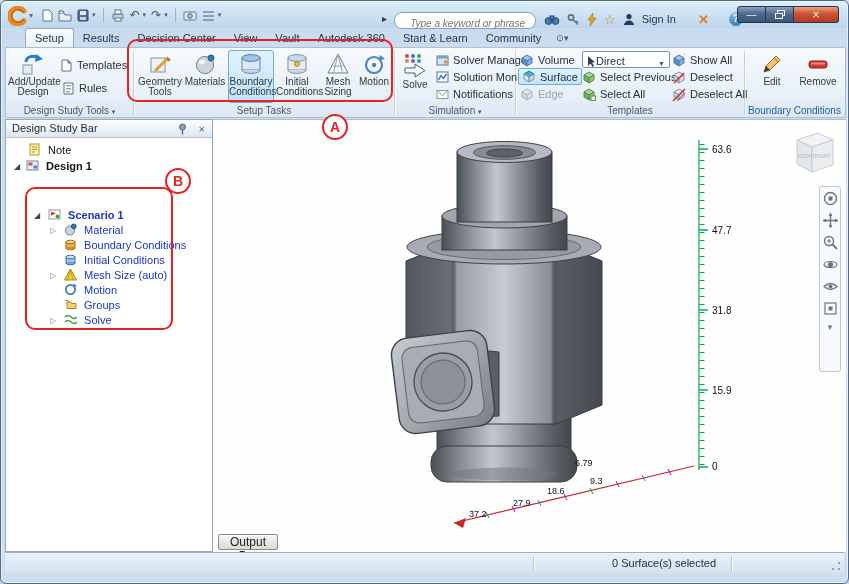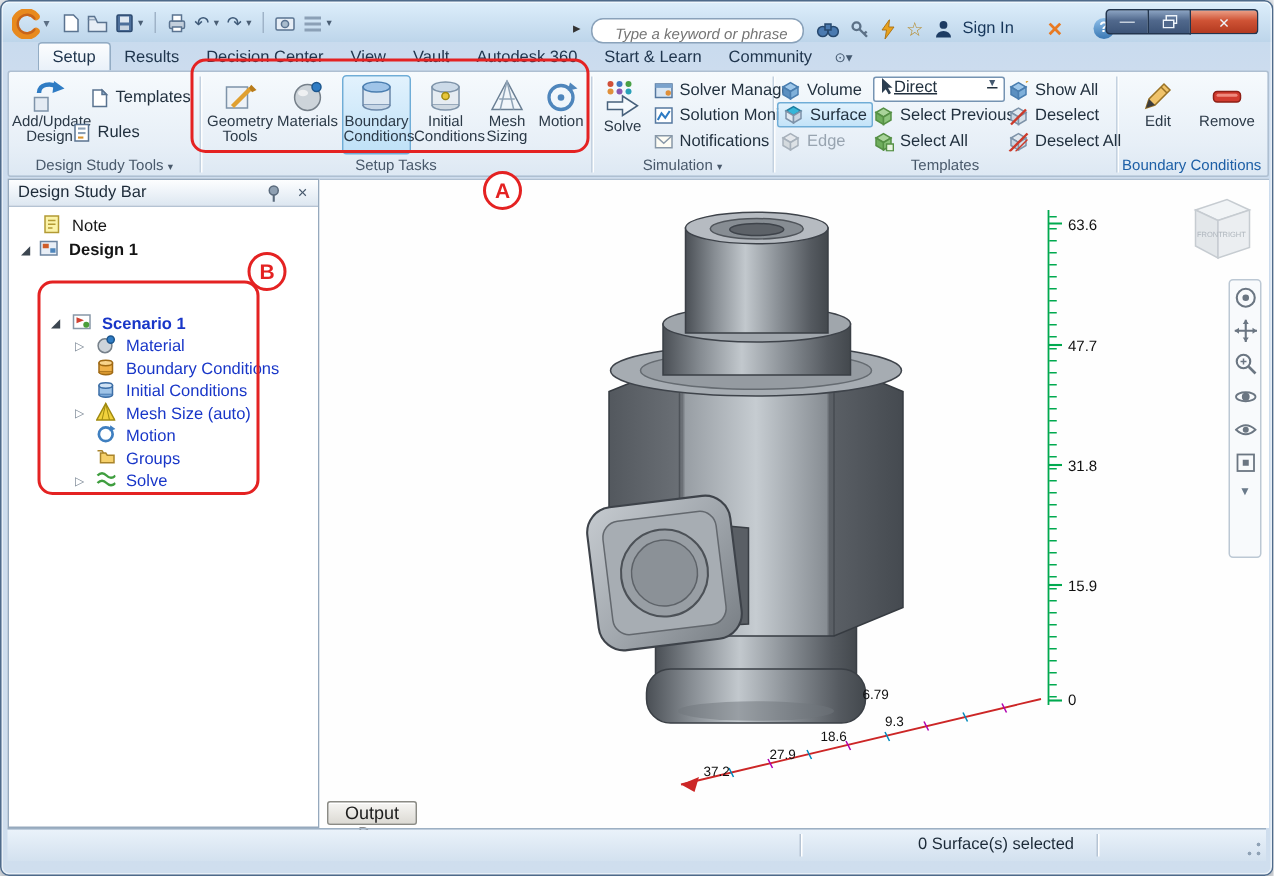--- a/index.html
+++ b/index.html
@@ -36,21 +36,21 @@
   .vsep{position:absolute;top:3px;bottom:2px;width:1px;background:#c3d1e0;box-shadow:1px 0 0 #fdfefe;}
   .plabel{position:absolute;top:56px;height:13px;line-height:13px;font-size:10px;color:#49596b;text-align:center;white-space:nowrap;}
   .plabel .pcaret{font-size:7px;}
   .plabel.blue{color:#1d5fa6;}
   .btn3{position:absolute;top:2px;height:53px;text-align:center;font-size:10px;line-height:10px;color:#2c3a48;padding-top:2px;}
   .btn3 svg{display:block;margin:0 auto 1px;}
   .btn3.hl{background:linear-gradient(#e2f2fd,#bfe1f7);border:1px solid #6fadd7;border-radius:3px;padding-top:1px;}
   .rrow{position:absolute;height:16px;font-size:11px;color:#22313f;white-space:nowrap;display:flex;align-items:center;gap:4px;}
   .rrow.hl{background:linear-gradient(#e2f2fd,#c3e3f8);border:1px solid #6fadd7;border-radius:2px;height:17px;padding:0 3px;}
   .rrow.disabled{color:#98a4b0;}
-  .ddl{position:absolute;width:88px;height:17px;background:#fff;border:1px solid #7593b2;border-radius:2px;display:flex;align-items:flex-start;gap:0;font-size:11px;color:#22313f;padding:0 4px;text-decoration:underline;}
+  .ddl{position:absolute;width:88px;height:17px;background:#fff;border:1px solid #7593b2;border-radius:2px;display:flex;align-items:flex-end;gap:0;font-size:11px;color:#22313f;padding:0 4px;}
   .ddl .dcaret{margin-left:auto;font-size:7px;color:#445970;}
   
   .dsb{position:absolute;left:4px;top:118px;width:208px;height:433px;background:#fff;border:1px solid #96a9bd;}
   .dsb-head{position:absolute;left:0;right:0;top:0;height:18px;background:linear-gradient(#fdfeff,#dde7f1);border-bottom:1px solid #b5c3d3;font-size:11px;color:#1c2a38;line-height:17px;padding-left:6px;}
   .dsb-head .hic{position:absolute;top:3px;color:#46586c;font-size:11px;line-height:12px;}
   .dsb-tree{position:absolute;left:0;right:0;top:18px;bottom:0;overflow:hidden;}
   .trow{position:absolute;left:0;right:0;height:15px;line-height:15px;font-size:11px;white-space:nowrap;}
   .trow .exp{position:absolute;top:0;font-size:8px;color:#7a8694;}
   .trow .exp.solid{color:#3c4650;}
   .tl{color:#1836c8;}
@@ -190,21 +190,21 @@
       </svg>
       <div>Add/Update Design</div>
     </div>
     <div class="rrow" style="left:54px;top:9px">
       <svg width="13" height="13">
           <path d="M2,1 h6 l3,3 v8 h-9 z" fill="#fff" stroke="#5a7390"></path>
           <path d="M8,1 l3,3 h-3 z" fill="#9fc2e2" stroke="#5a7390"></path>
         </svg>
       <span>Templates</span>
     </div>
-    <div class="rrow" style="left:42px;top:32px">
+    <div class="rrow" style="left:56px;top:32px">
       <svg width="13" height="13">
           <path d="M2,1 h9 v11 h-9 z" fill="#fff" stroke="#5a7390"></path>
           <rect x="4" y="3" width="5" height="1.4" fill="#8ba0b6"></rect>
           <rect x="4" y="6" width="5" height="1.4" fill="#8ba0b6"></rect>
           <rect x="4" y="9" width="3.6" height="1.4" fill="#d8912c"></rect>
         </svg>
       <span>Rules</span>
     </div>
     <div class="plabel" style="left:0;width:127px"><span>Design Study Tools</span> <span class="pcaret">▾</span></div>
 

